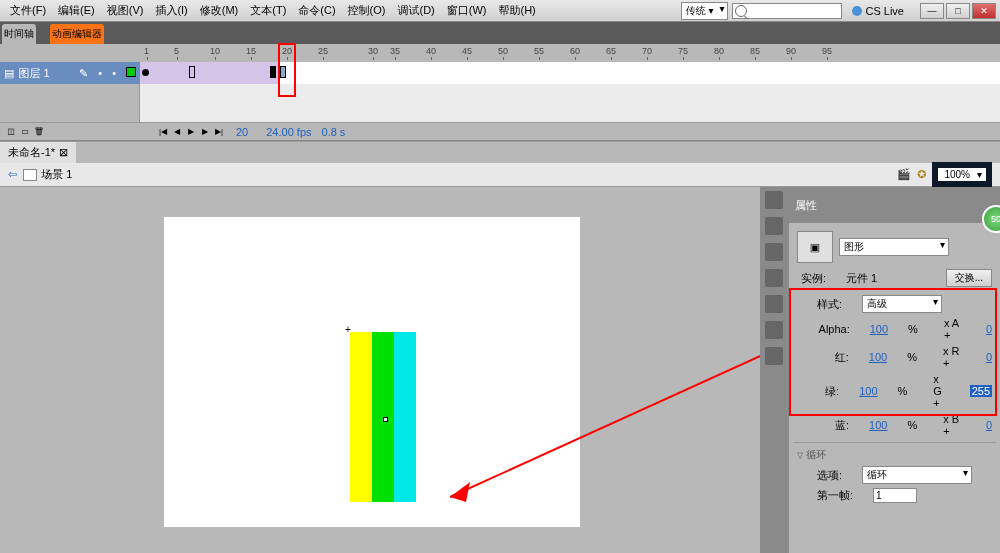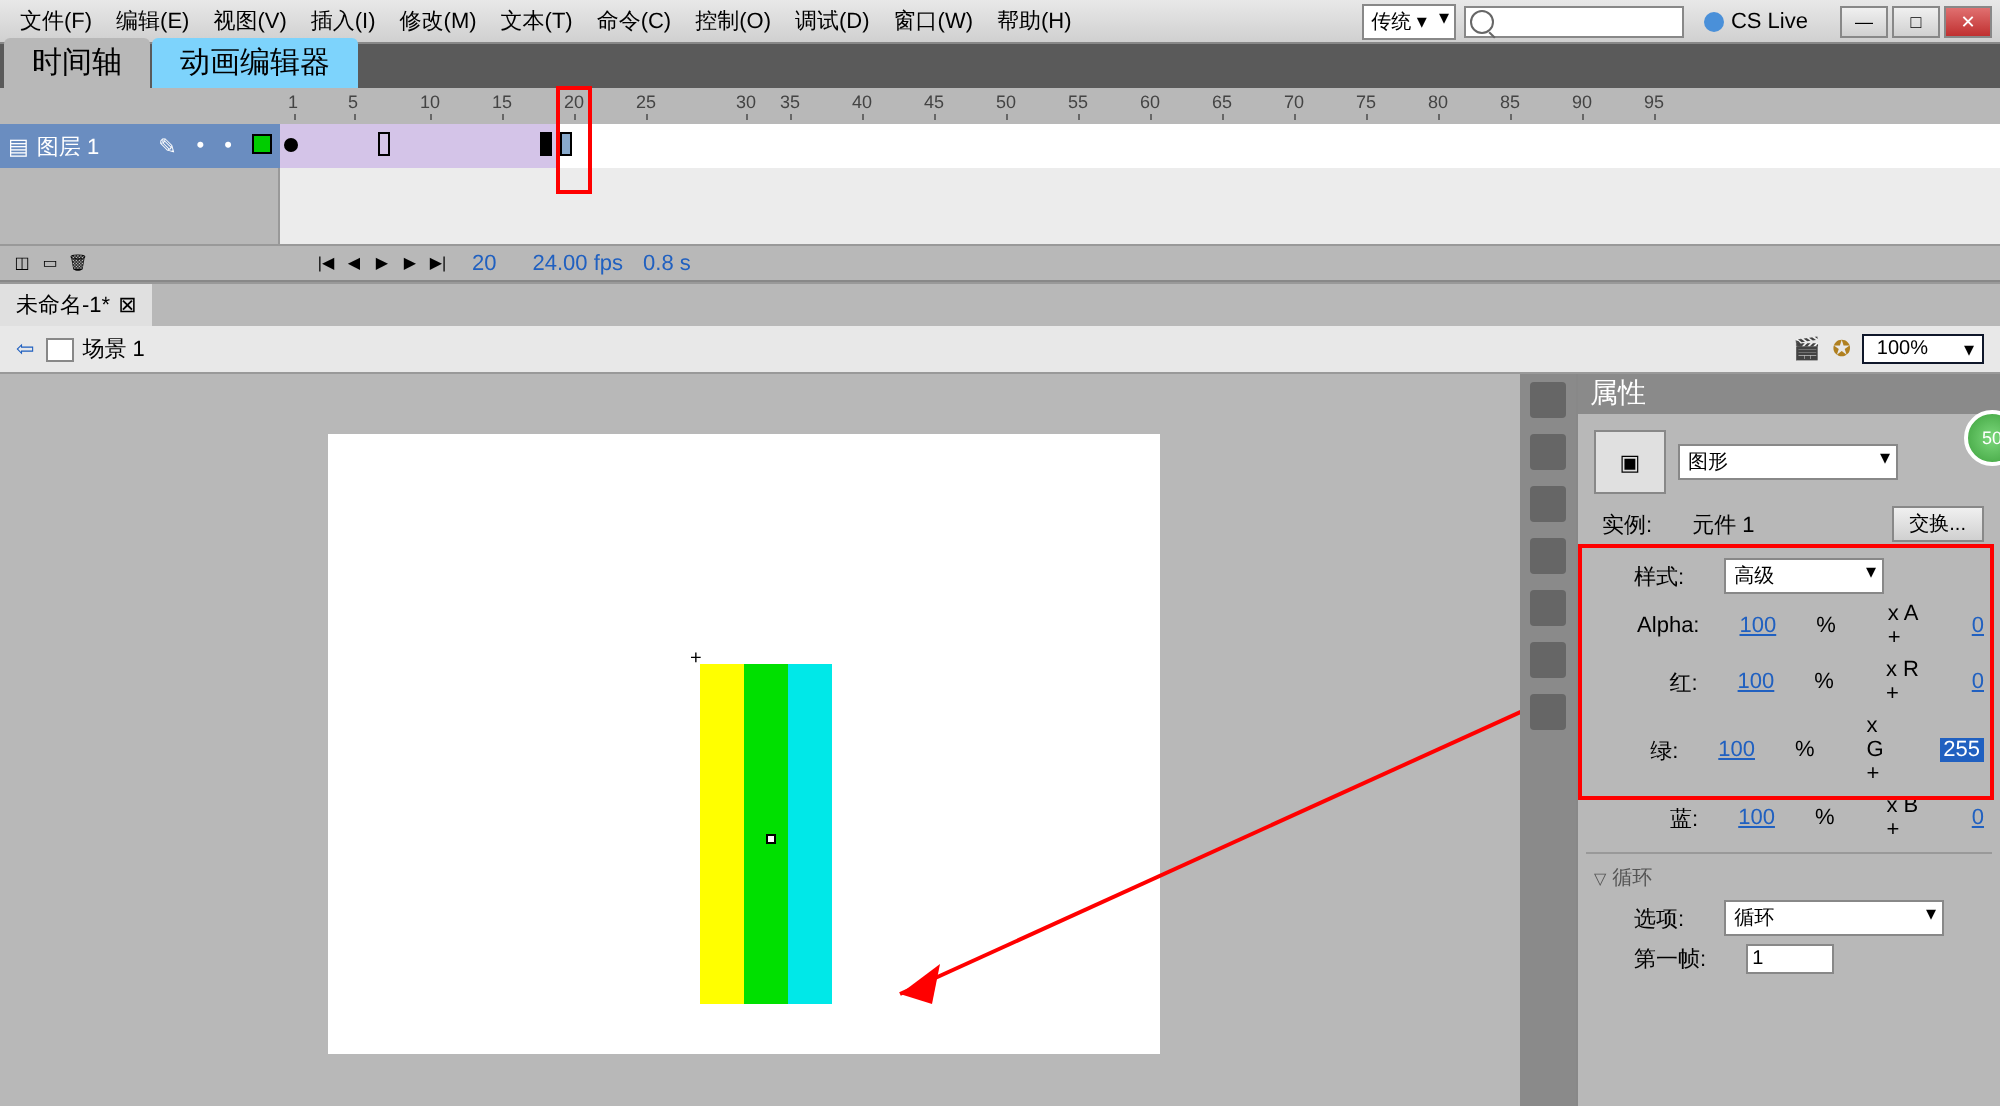--- a/index.html
+++ b/index.html
@@ -11,59 +11,59 @@
 .dropdown::after{content:"▾";position:absolute;right:3px;top:0}
 .search-box{width:110px;height:16px;background:#fff;border:1px solid #888;display:flex;align-items:center}
 .search-icon{width:12px;height:12px;border:1px solid #666;border-radius:50%;margin-left:2px;position:relative}
 .search-icon::after{content:"";position:absolute;width:4px;height:1px;background:#666;bottom:-2px;right:-2px;transform:rotate(45deg)}
 .cslive{padding:2px 6px;display:flex;align-items:center;gap:3px}
 .cslive-icon{width:10px;height:10px;background:#4a90d9;border-radius:50%}
 .winbtns{display:flex;gap:2px;margin-left:6px}
 .winbtn{width:24px;height:16px;background:linear-gradient(#f0f0f0,#d0d0d0);border:1px solid #888;display:flex;align-items:center;justify-content:center;font-size:9px}
 .winbtn.close{background:linear-gradient(#e07070,#c03030);color:#fff}
 .tabs-strip{height:22px;background:#5a5a5a;display:flex;align-items:flex-end;padding:0 2px}
-.tab{background:#b8b8b8;padding:3px 14px;margin-right:1px;border-radius:3px 3px 0 0;font-size:15px}
-.tab.inactive{background:#7dd3fc}
+.tab{background:#b8b8b8;padding:3px 2px;margin-right:14px;border-radius:3px 3px 0 0;font-size:10px}
+.tab.inactive{background:#f97316}
 .timeline{background:#b8b8b8;border-bottom:1px solid #888}
 .ruler{height:18px;display:flex;align-items:center;padding-left:140px;position:relative;background:#b8b8b8}
 .tick{position:absolute;font-size:9px;color:#444;top:2px}
 .tick::before{content:"";position:absolute;left:50%;bottom:-4px;width:1px;height:3px;background:#666}
 .frame-highlight{position:absolute;border:2px solid red;width:18px;height:54px;top:-1px;z-index:5}
 .layer-row{height:22px;display:flex;align-items:center;background:#b8b8b8}
 .layer-label{width:140px;display:flex;align-items:center;background:#6a8dc0;color:#fff;height:100%;padding:0 4px;gap:4px}
 .layer-controls{display:flex;gap:10px;margin-left:auto;color:#fff}
 .frames{flex:1;height:100%;position:relative;background:#fff;display:flex}
 .keyframe{width:7px;height:7px;background:#000;border-radius:50%;position:absolute;top:7px}
 .layer-spacer{height:38px;background:#b8b8b8;display:flex}
 .layer-spacer-left{width:140px;background:#b8b8b8;border-right:1px solid #999}
 .layer-spacer-right{flex:1;background:#ececec}
 .timeline-footer{height:18px;background:#b8b8b8;display:flex;align-items:center;padding-left:4px;border-top:1px solid #999;font-size:9px}
 .tl-ctrl{width:12px;height:12px;margin:0 1px;display:inline-flex;align-items:center;justify-content:center;font-size:8px}
 .doc-tabs{height:22px;background:#b8b8b8;display:flex;align-items:center;border-top:1px solid #999}
 .doc-tab{background:#e0e0e0;padding:3px 8px;display:flex;align-items:center;gap:4px;font-size:10px}
 .scene-bar{height:24px;background:#e8e8e8;display:flex;align-items:center;padding:0 8px;border-bottom:1px solid #999}
 .scene-icon{width:14px;height:12px;background:#fff;border:1px solid #888;margin-right:4px}
 .scene-right{margin-left:auto;display:flex;align-items:center;gap:6px}
-.zoom-sel{background:#fff;border:1px solid #0f172a;padding:1px 27px 1px 6px;position:relative;font-size:10px}
+.zoom-sel{background:#fff;border:6px solid #0f172a;padding:1px 16px 1px 6px;position:relative;font-size:10px}
 .zoom-sel::after{content:"▾";position:absolute;right:4px}
 .workspace{display:flex;height:370px}
 .stage-area{flex:1;background:#b8b8b8;position:relative;overflow:hidden}
 .stage{position:absolute;left:164px;top:30px;width:416px;height:310px;background:#fff}
 .shape{position:absolute;left:186px;top:115px;display:flex}
 .bar{width:22px;height:170px}
 .bar.y{background:#ffff00}
 .bar.g{background:#00e000}
 .bar.c{background:#00e8e8}
 .reg-dot{position:absolute;left:33px;top:85px;width:5px;height:5px;border:1px solid #000;background:#fff}
 .cross{position:absolute;left:-5px;top:-8px;font-size:10px;color:#000}
 .arrow-svg{position:absolute;left:430px;top:150px;pointer-events:none;z-index:10}
 .tool-strip{width:28px;background:#8a8a8a;display:flex;flex-direction:column;align-items:center;padding-top:4px;gap:8px}
 .tool-ic{width:18px;height:18px;background:#666;border-radius:2px}
 .props-panel{width:212px;background:#b8b8b8;border-left:1px solid #888}
-.props-header{height:20px;background:#8a8a8a;color:#fff;padding:2px 6px;font-size:14px;display:flex;align-items:center}
+.props-header{height:36px;background:#8a8a8a;color:#fff;padding:2px 6px;font-size:11px;display:flex;align-items:center}
 .props-body{padding:4px;font-size:10px}
 .instance-row{display:flex;align-items:center;gap:6px;padding:4px}
 .instance-icon{width:36px;height:32px;background:#e0e0e0;border:1px solid #888;display:flex;align-items:center;justify-content:center}
 .section{border-top:1px solid #999;padding:3px 0}
 .section-hdr{display:flex;align-items:center;gap:3px;padding:2px 4px;color:#555;font-size:10px}
 .section-hdr::before{content:"▽";font-size:8px}
 .prop-row{display:flex;align-items:center;padding:2px 4px 2px 24px;gap:20px}
 .vlink{color:#2060c0;text-decoration:underline;cursor:pointer}
 .vlink.sel{background:#2060c0;color:#fff;text-decoration:none;padding:0 2px}
 .redbox{position:absolute;border:2px solid red;pointer-events:none;z-index:8}

